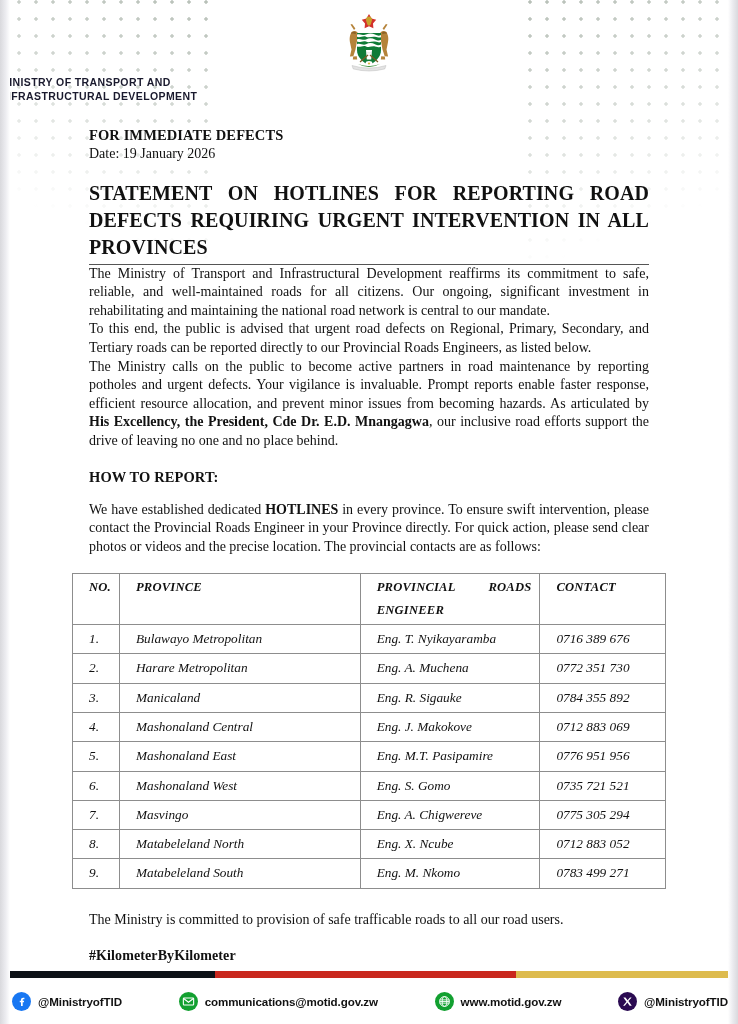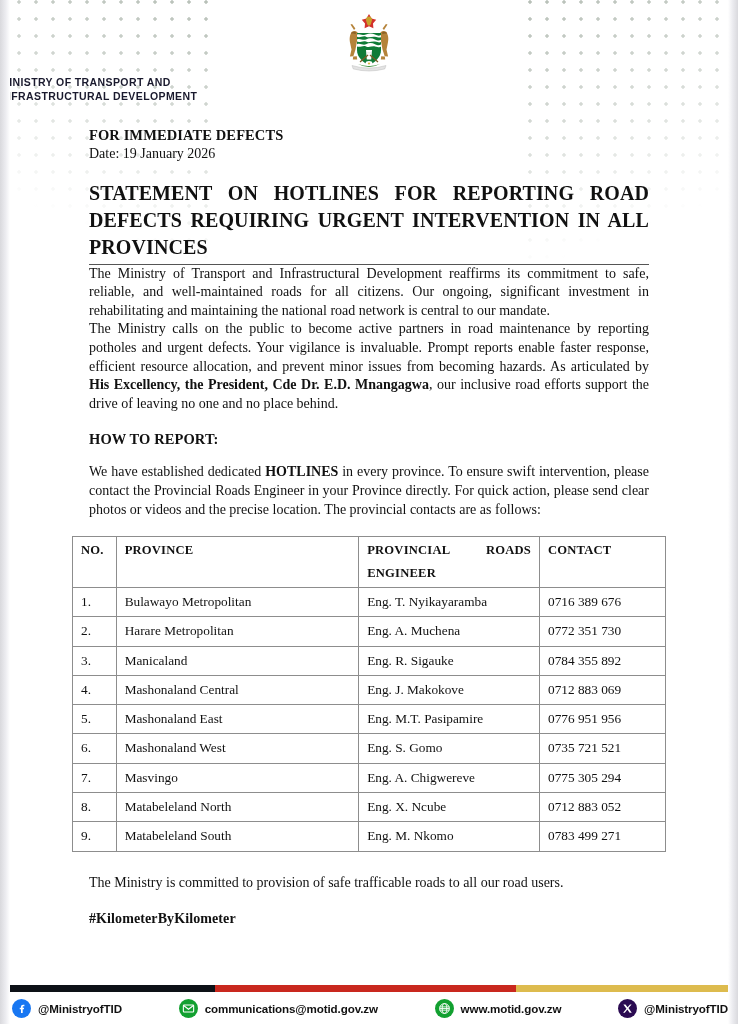--- a/index.html
+++ b/index.html
@@ -139,23 +139,24 @@
   #contacts-table {
     width: 594px;
     margin-top: 17px;
     margin-left: -17px;
     border-collapse: collapse;
     font-size: 13.3px;
   }
   #contacts-table th,
   #contacts-table td {
     border: 1px solid #8d8d8d;
-    padding: 5px 8px 6px 8px;
+    padding: 5px 8px 6px 16px;
     vertical-align: top;
     line-height: 1.3;
+    font-style: italic;
   }
   #contacts-table th {
     font-weight: bold;
     font-size: 12.6px;
     letter-spacing: 0.2px;
     text-align: left;
     height: 48px;
   }
   th.col-no   { width: 44px; }
   th.col-prov { width: 256px; }
@@ -200,21 +201,21 @@
     width: 100%;
   }
   #footer-bar .seg-black  { background: #0d1117; flex: 0 0 215px; }
   #footer-bar .seg-red    { background: #c9281e; flex: 0 0 301px; }
   #footer-bar .seg-yellow { background: #ddbb4e; flex: 1 1 auto; }
 
   #footer-links {
     display: flex;
     align-items: center;
     justify-content: space-between;
-    height: 32px;
+    height: 46px;
     padding: 0 10px 0 12px;
     font-family: "Liberation Sans", "DejaVu Sans", sans-serif;
   }
   .f-item {
     display: flex;
     align-items: center;
     gap: 7px;
   }
   .f-label {
     font-size: 11.6px;
@@ -300,20 +301,21 @@
     <div class="release-head">FOR IMMEDIATE DEFECTS</div>
     <div class="release-date">Date: 19 January 2026</div>
 
     <div id="headline-wrap">
       <div class="headline">STATEMENT ON HOTLINES FOR REPORTING ROAD DEFECTS REQUIRING URGENT INTERVENTION IN ALL PROVINCES</div>
       <div class="headline-rule"></div>
     </div>
 
     <p class="para">The Ministry of Transport and Infrastructural Development reaffirms its commitment to safe, reliable, and well-maintained roads for all citizens. Our ongoing, significant investment in rehabilitating and maintaining the national road network is central to our mandate.</p>
 
+    <p class="para">To this end, the public is advised that urgent road defects on Regional, Primary, Secondary, and Tertiary roads can be reported directly to our Provincial Roads Engineers, as listed below.</p>
 
     <p class="para"><span>The Ministry calls on the public to become active partners in road maintenance by reporting potholes and urgent defects. Your vigilance is invaluable. Prompt reports enable faster response, efficient resource allocation, and prevent minor issues from becoming hazards. As articulated by </span><b>His Excellency, the President, Cde Dr. E.D. Mnangagwa</b><span>, our inclusive road efforts support the drive of leaving no one and no place behind.</span></p>
 
     <div class="section-head">HOW TO REPORT:</div>
 
     <p class="para tight"><span>We have established dedicated </span><b>HOTLINES</b><span> in every province. To ensure swift intervention, please contact the Provincial Roads Engineer in your Province directly. For quick action, please send clear photos or videos and the precise location. The provincial contacts are as follows:</span></p>
 
     <table id="contacts-table">
       <thead>
         <tr>

